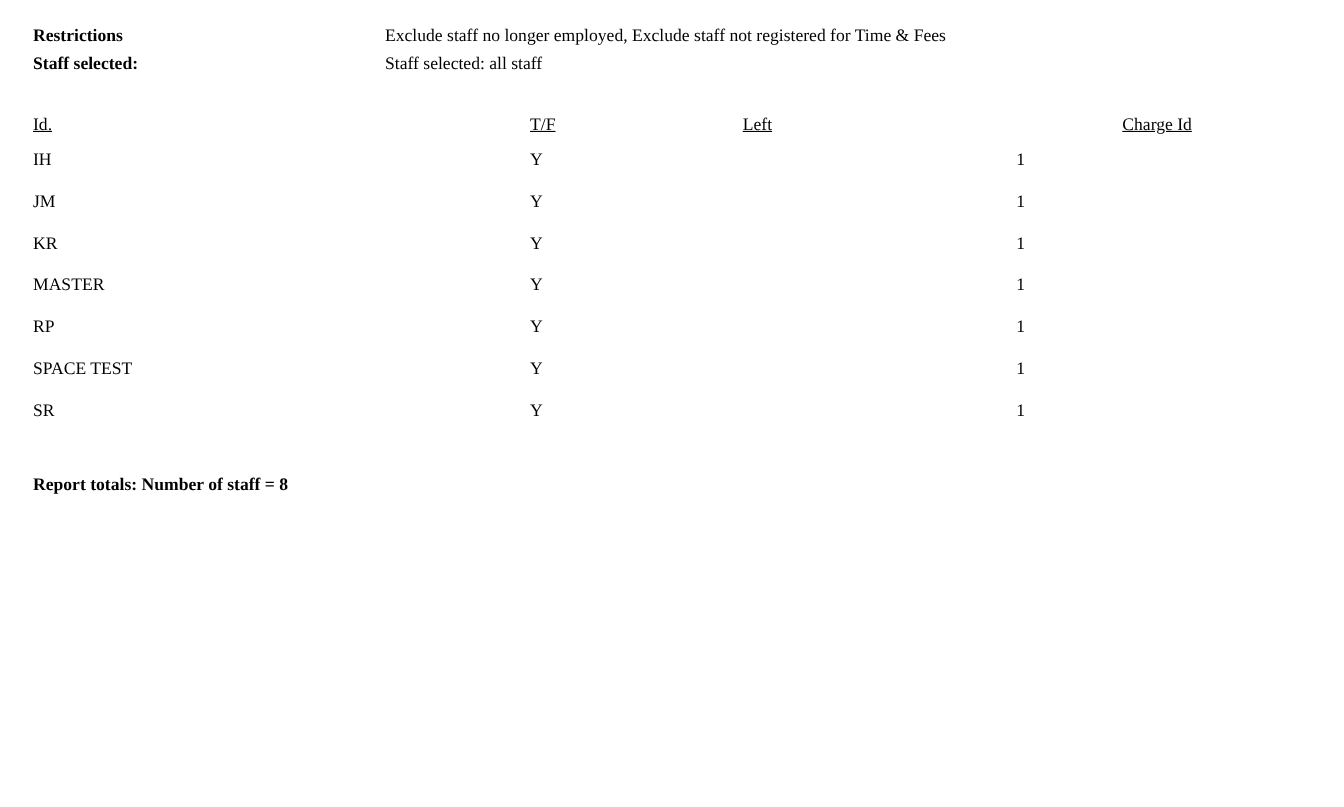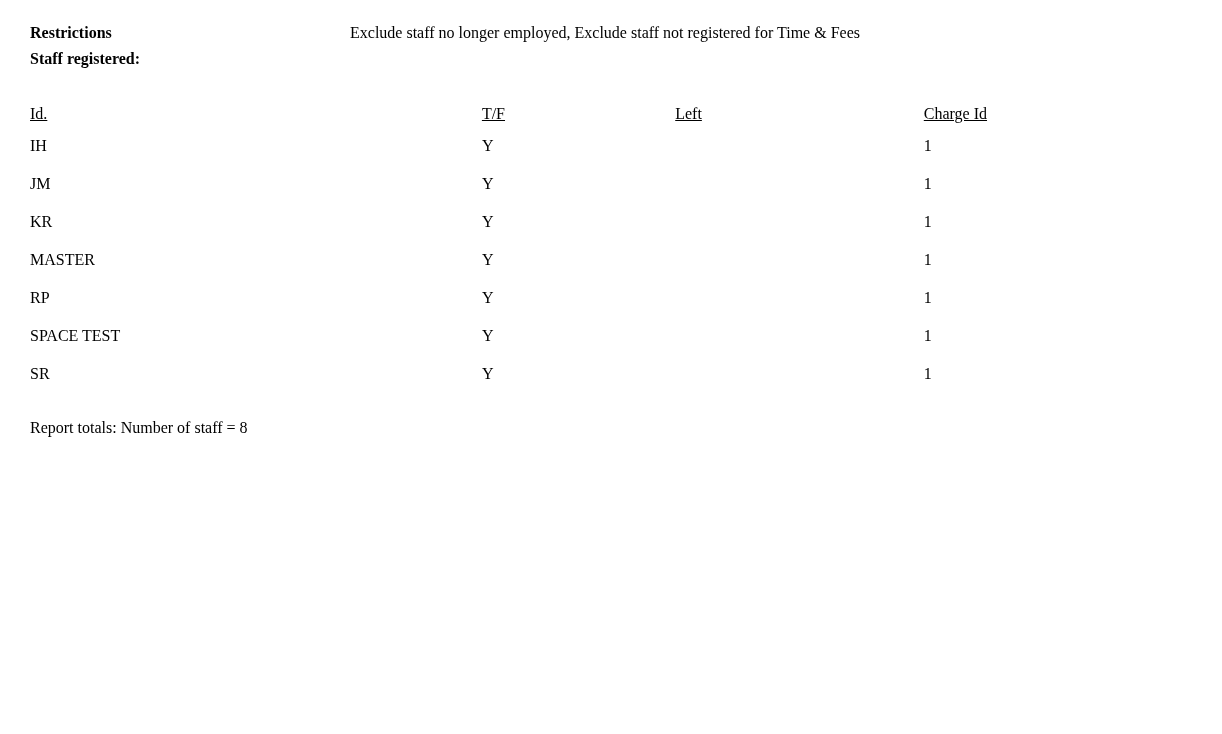--- a/index.html
+++ b/index.html
@@ -60,50 +60,52 @@
       width: 140px;
     }
 
     .data-table th.col-left {
       width: 180px;
       margin-top: 40px;
     }
 
     .data-table th.col-charge {
       width: 200px;
+      text-align: center;
     }
 
     .data-table td {
       padding: 6px 10px;
       vertical-align: top;
       margin-left: 12px;
     }
 
     .data-table td:first-child {
       padding-left: 0;
     }
 
     .data-table tbody tr {
       height: 38px;
     }
 
     .totals-section {
-      margin-top: 22px;
-      font-weight: normal;
+      margin-top: 35px;
+      font-weight: bold;
     }
   </style>
 </head>
 <body>
 
 <div class="report-container">
 
   <div class="metadata-section">
     <div class="meta-label">Restrictions</div>
     <div class="meta-value">Exclude staff no longer employed, Exclude staff not registered for Time &amp; Fees</div>
-    <div class="meta-label">Staff registered:</div>
+    <div class="meta-label">Staff selected:</div>
+    <div class="meta-value">Staff selected: all staff</div>
   </div>
 
   <table class="data-table">
     <thead>
       <tr>
         <th class="col-id">Id.</th>
         <th class="col-tf">T/F</th>
         <th class="col-left">Left</th>
         <th class="col-charge">Charge Id</th>
       </tr>

